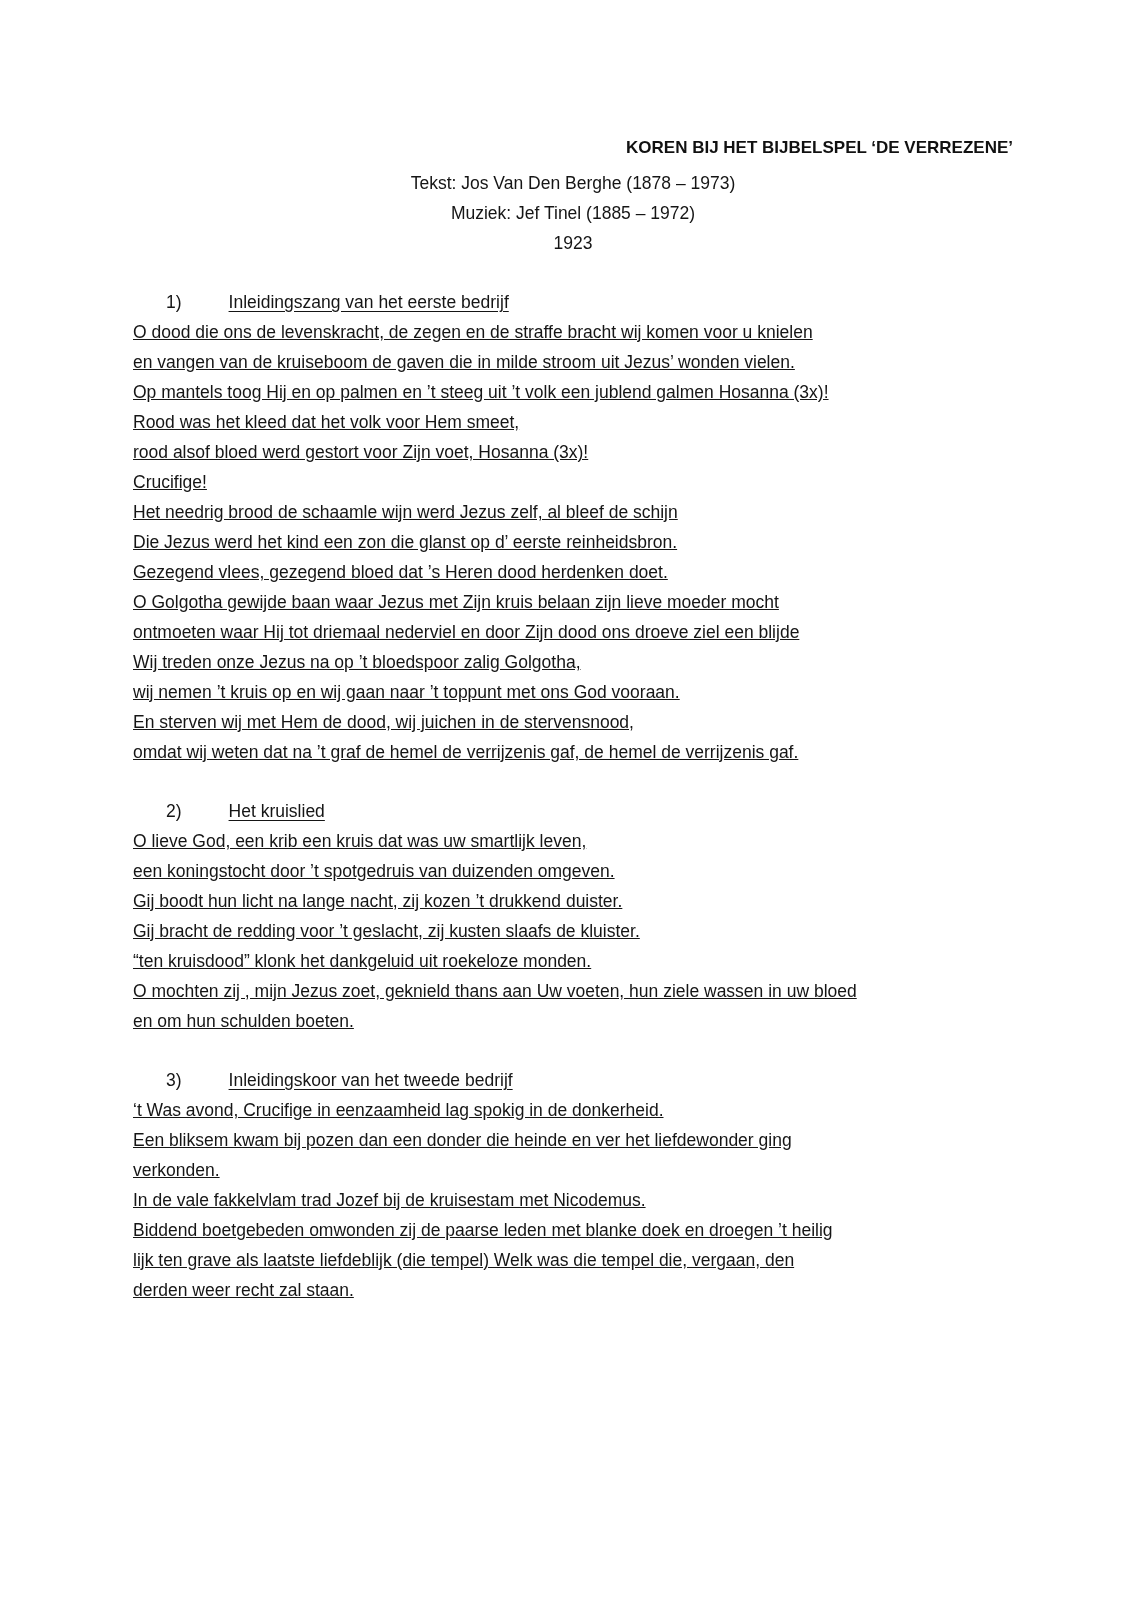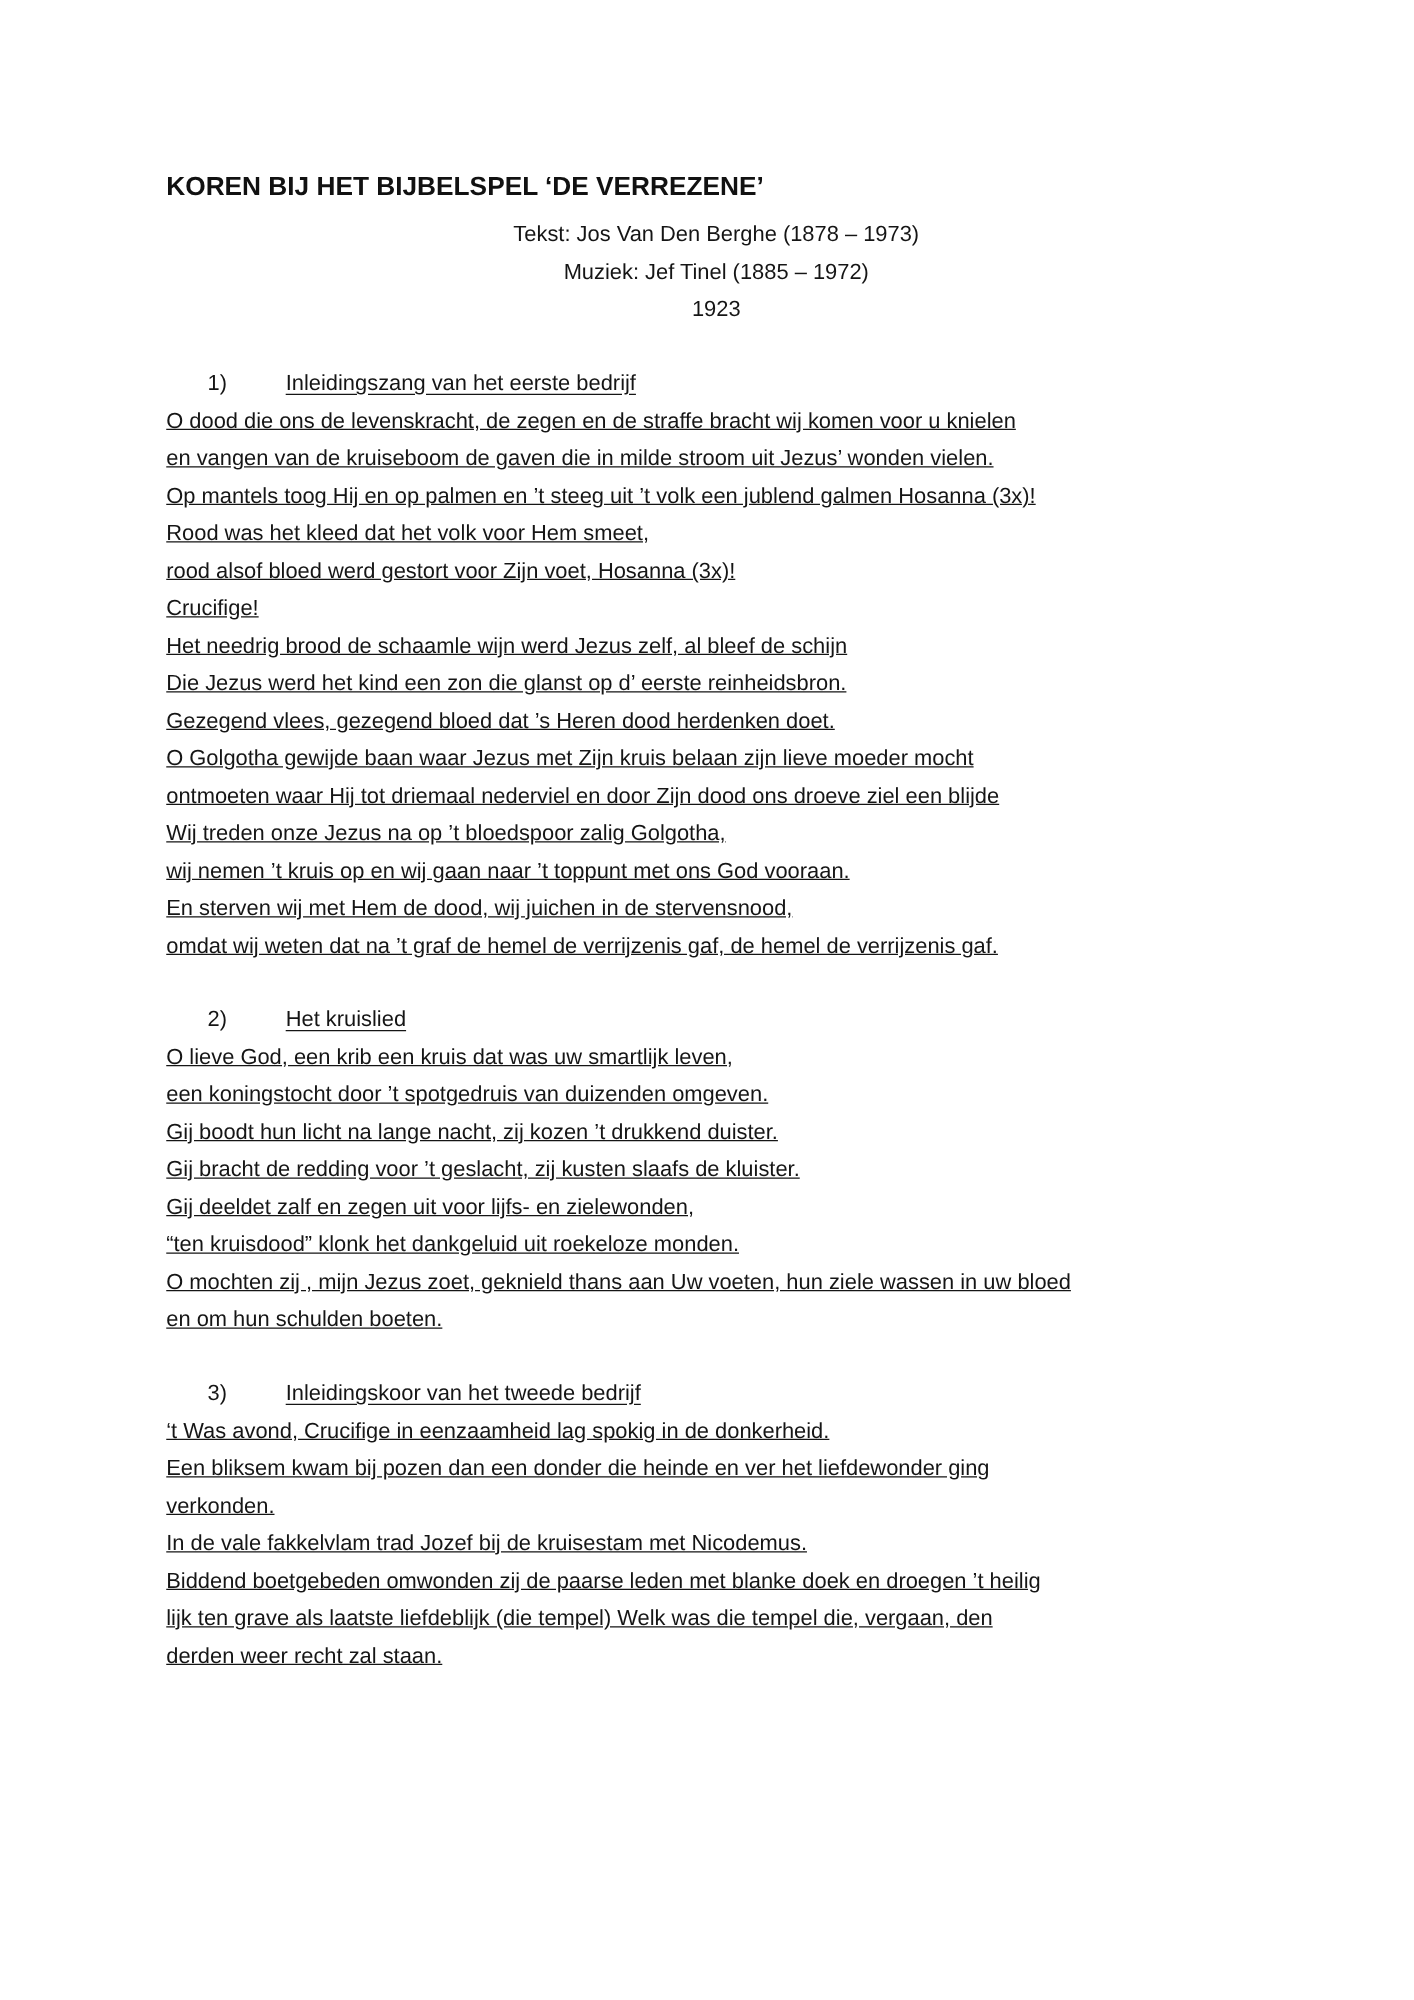--- a/index.html
+++ b/index.html
@@ -16,25 +16,26 @@
     font-family: "Liberation Sans", "DejaVu Sans", sans-serif;
     color: #151515;
   }
   .content {
     position: absolute;
     top: 138px;
     left: 133px;
     width: 880px;
   }
   .doc-title {
-    font-size: 21px;
+    font-size: 17px;
     font-weight: bold;
     letter-spacing: 0px;
     margin: 0 0 10px 0;
     color: #111;
+    text-align: right;
   }
   .meta-line {
     font-size: 17.5px;
     line-height: 30px;
     margin: 0;
     text-align: center;
   }
   .section {
     margin-top: 29px;
   }
@@ -94,21 +95,20 @@
         </div>
         <div class="section">
           <p class="section-heading">
             <span class="section-number">2)</span>
             <span class="section-heading-text">Het kruislied</span>
           </p>
           <p class="body-line">O lieve God, een krib een kruis dat was uw smartlijk leven,</p>
           <p class="body-line">een koningstocht door ’t spotgedruis van duizenden omgeven.</p>
           <p class="body-line">Gij boodt hun licht na lange nacht, zij kozen ’t drukkend duister.</p>
           <p class="body-line">Gij bracht de redding voor ’t geslacht, zij kusten slaafs de kluister.</p>
-          <p class="body-line">Gij deeldet zalf en zegen uit voor lijfs- en zielewonden,</p>
           <p class="body-line">“ten kruisdood” klonk het dankgeluid uit roekeloze monden.</p>
           <p class="body-line">O mochten zij , mijn Jezus zoet, geknield thans aan Uw voeten, hun ziele wassen in uw bloed</p>
           <p class="body-line">en om hun schulden boeten.</p>
         </div>
         <div class="section">
           <p class="section-heading">
             <span class="section-number">3)</span>
             <span class="section-heading-text">Inleidingskoor van het tweede bedrijf</span>
           </p>
           <p class="body-line">‘t Was avond, Crucifige in eenzaamheid lag spokig in de donkerheid.</p>

